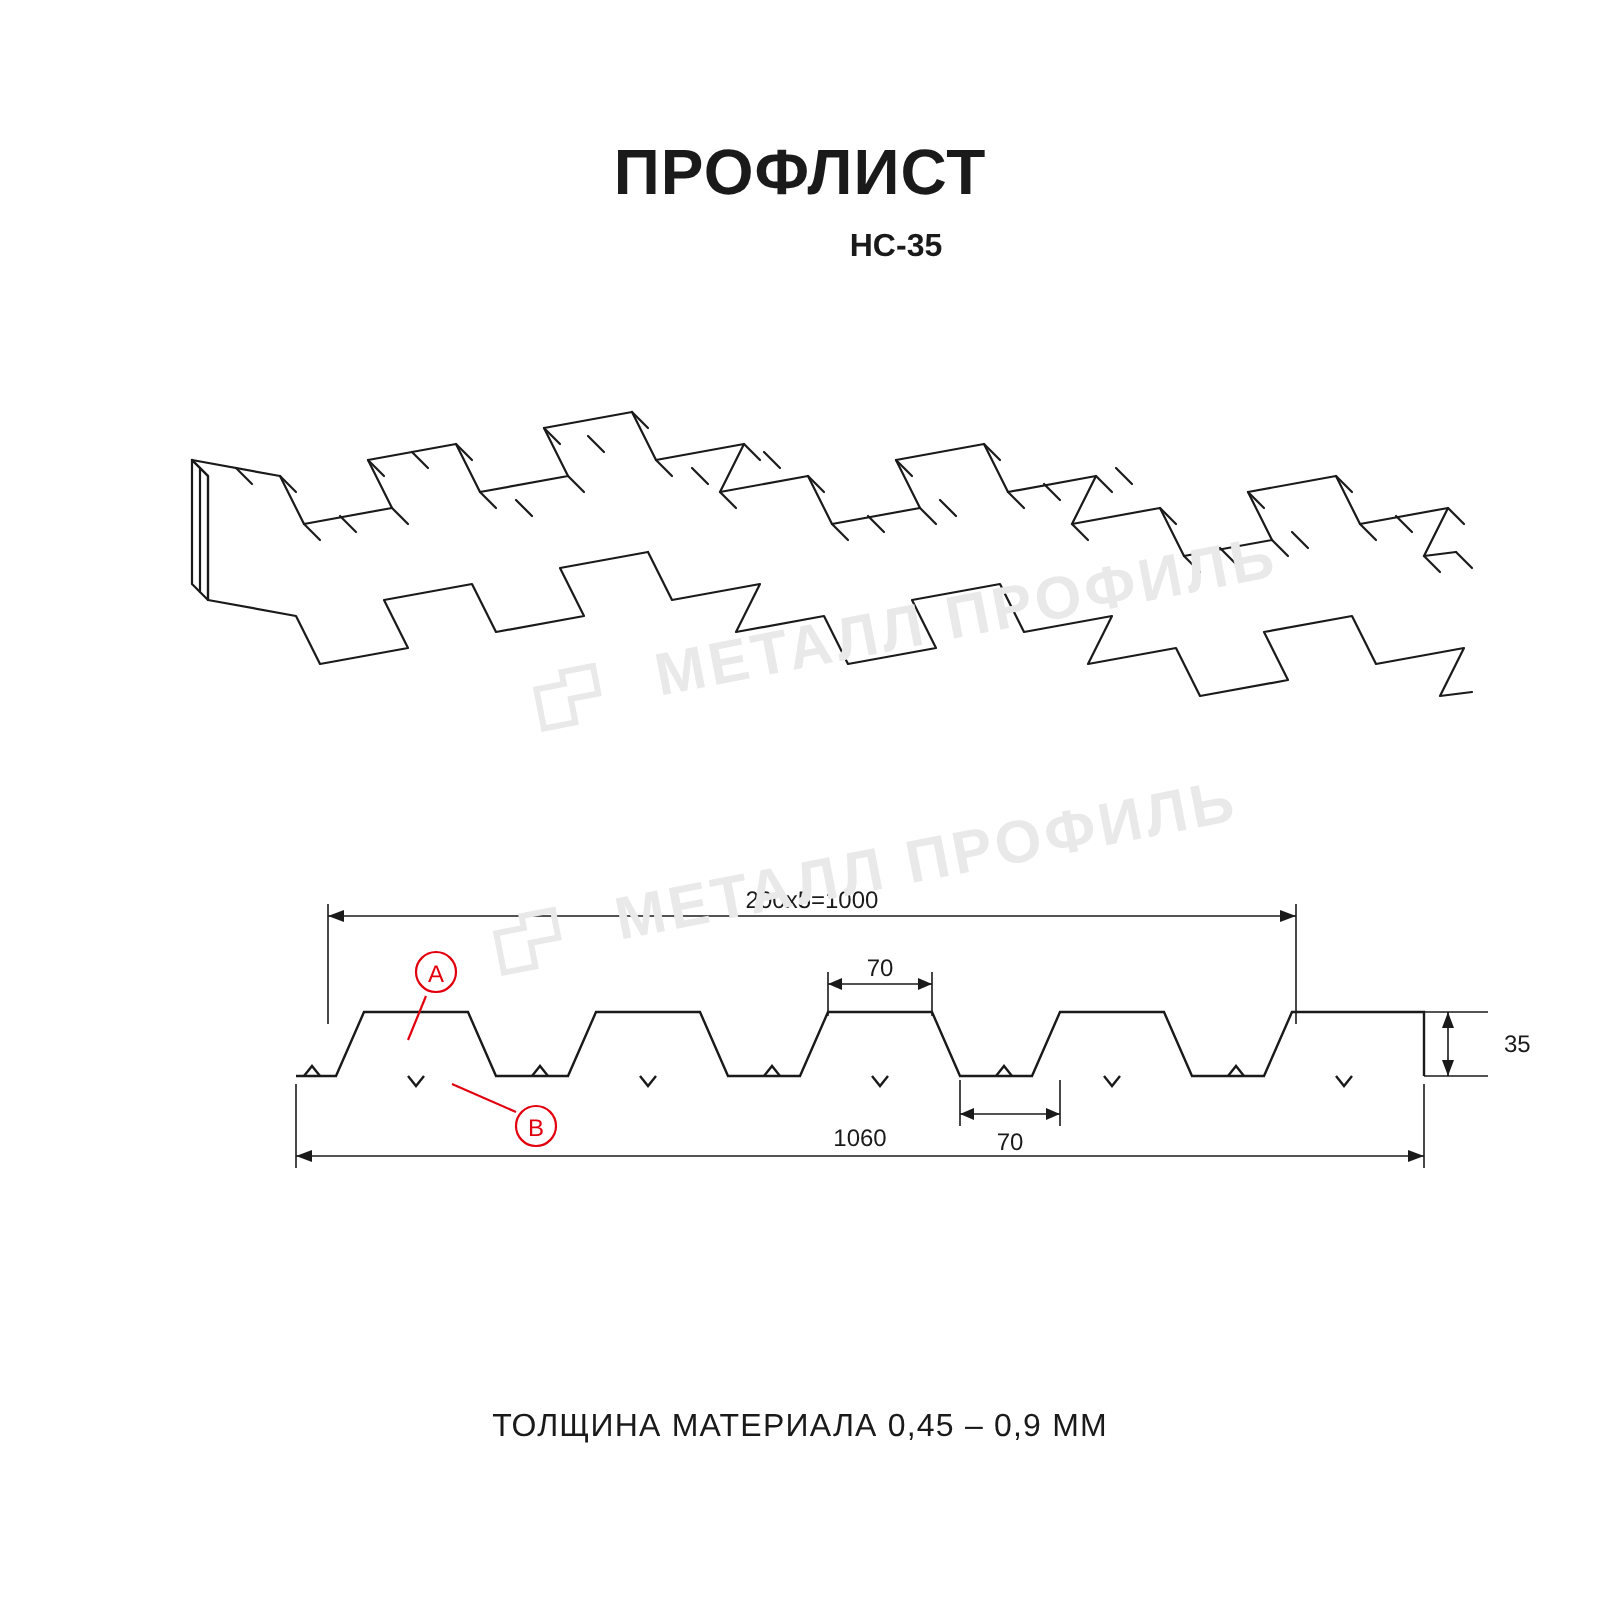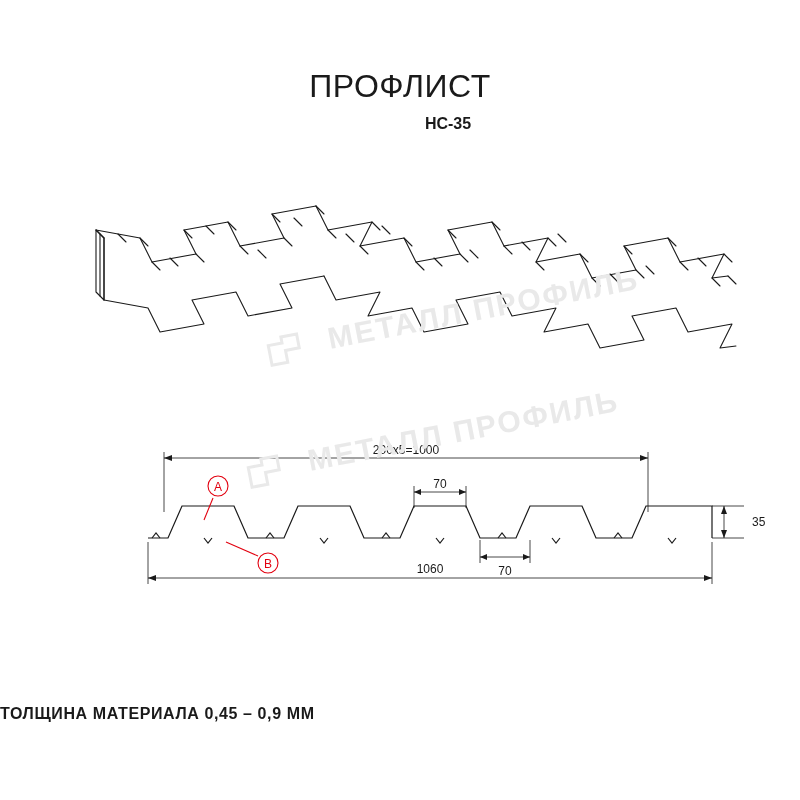--- a/index.html
+++ b/index.html
@@ -20,42 +20,43 @@
     width: 800px;
     height: 800px;
   }
   .title {
     position: absolute;
     top: 68px;
     left: 0;
     width: 800px;
     text-align: center;
     font-size: 32px;
-    font-weight: normal;
+    font-weight: bold;
     letter-spacing: 0.5px;
     color: #1a1a1a;
   }
   .subtitle {
     position: absolute;
     top: 115px;
     left: 0;
     width: 800px;
     text-align: center;
     font-size: 16px;
     font-weight: bold;
     color: #1a1a1a;
     padding-left: 48px;
   }
   .footer-note {
     position: absolute;
     top: 705px;
     left: 0;
     width: 800px;
+    text-align: center;
     font-size: 16px;
-    font-weight: bold;
+    font-weight: normal;
     letter-spacing: 0.6px;
     color: #1a1a1a;
   }
   .iso-wrap {
     position: absolute;
     top: 200px;
     left: 60px;
     width: 700px;
     height: 160px;
   }

